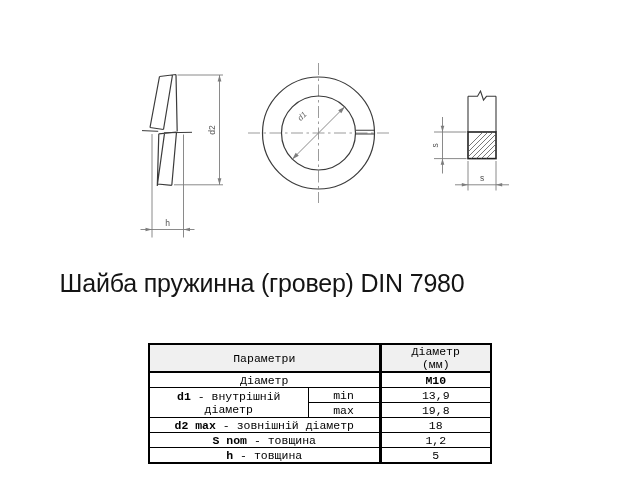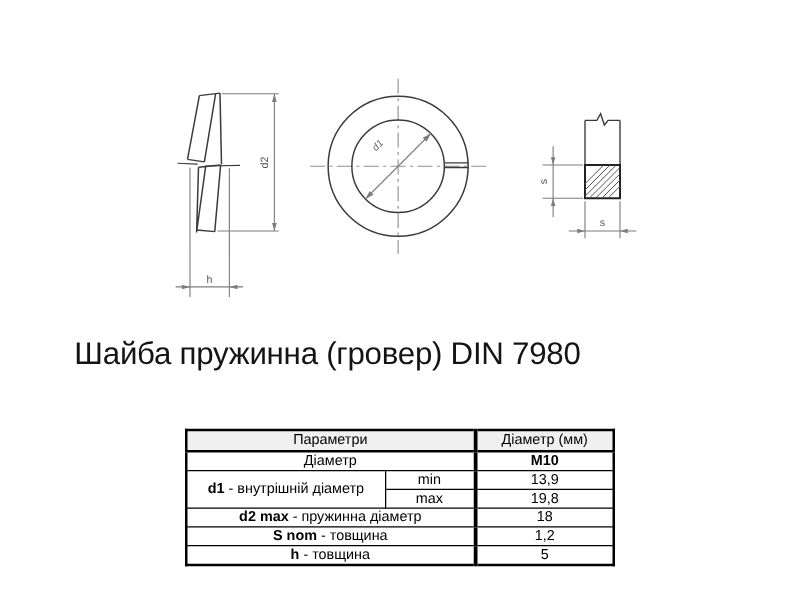--- a/index.html
+++ b/index.html
@@ -13,21 +13,21 @@
     font-size:25px;line-height:31px;color:#141414;letter-spacing:-0.2px;
   }
   .spec-table-wrap{position:absolute;left:148px;top:343px;}
   table.spec{
     border-collapse:collapse;table-layout:fixed;width:342px;
     font-size:11.5px;color:#000;
   }
   table.spec{border:2px solid #000;}
   table.spec td{
     border:1px solid #000;text-align:center;vertical-align:middle;
-    padding:0 16px;height:14px;line-height:13px;
+    padding:0 16px;height:14px;line-height:13px;font-family:Liberation Mono, monospace;
   }
   table.spec tr.hdr td{background:#f0f0f0;border-bottom:2px solid #000;height:15px;}
   table.spec td.divider{border-right:3px solid #000;}
   table.spec .b{font-weight:bold;}
   svg text{font-family:"Liberation Sans",sans-serif;}
 </style>
 </head>
 <body>
 
 <svg class="drawing" width="640" height="262" viewBox="0 0 640 262">
@@ -126,21 +126,21 @@
     <tr>
       <td rowspan="2"><span class="b">d1</span><span> - внутрішній діаметр</span></td>
       <td class="divider">min</td>
       <td>13,9</td>
     </tr>
     <tr>
       <td class="divider">max</td>
       <td>19,8</td>
     </tr>
     <tr>
-      <td colspan="2" class="divider"><span class="b">d2 max</span><span> - пружинна діаметр</span></td>
+      <td colspan="2" class="divider"><span class="b">d2 max</span><span> - зовнішній діаметр</span></td>
       <td>18</td>
     </tr>
     <tr>
       <td colspan="2" class="divider"><span class="b">S nom</span><span> - товщина</span></td>
       <td>1,2</td>
     </tr>
     <tr>
       <td colspan="2" class="divider"><span class="b">h</span><span> - товщина</span></td>
       <td>5</td>
     </tr>

